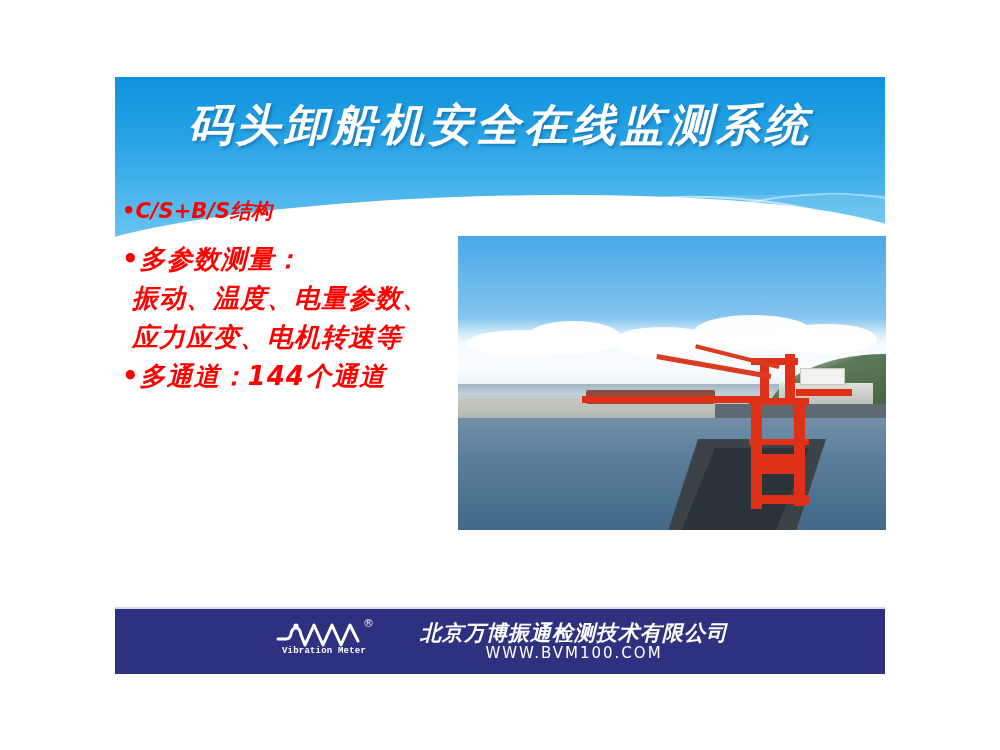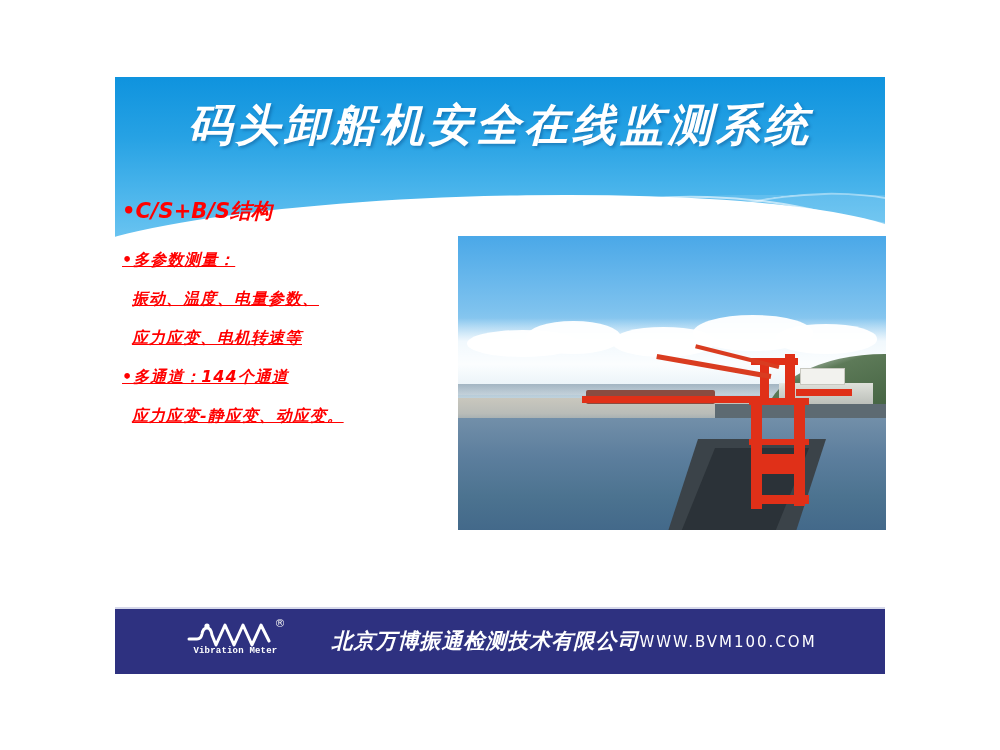--- a/index.html
+++ b/index.html
@@ -115,24 +115,23 @@
     font-weight: bold;
     font-style: italic;
     white-space: nowrap;
   }
   .blt-1 {
     font-size: 21px;
     line-height: 30px;
     letter-spacing: 0px;
   }
   .blt-2 {
-    font-size: 16px;
+    font-size: 26px;
     line-height: 39px;
     letter-spacing: 1px;
-    text-decoration: underline;
   }
   .indent-1 { padding-left: 10px; }
   .indent-2 { padding-left: 114px; }
 
   
   .photo {
     position: absolute;
     left: 458px;
     top: 236px;
     width: 428px;
@@ -288,21 +287,21 @@
   .logo-sub {
     color: #ffffff;
     font-size: 9px;
     font-weight: bold;
     letter-spacing: 0.2px;
     font-family: Liberation Mono, monospace;
     margin-top: -3px;
   }
   .footer-text {
     display: flex;
-    flex-direction: row;
+    flex-direction: column;
     align-items: center;
     line-height: 1.05;
     margin-left: 32px;
   }
   .footer-cn {
     color: #ffffff;
     font-size: 21px;
     font-weight: bold;
     font-style: italic;
     letter-spacing: 1px;
@@ -336,21 +335,20 @@
   <div class="swoosh"></div>
   <div class="swoosh2"></div>
 
   <div class="bullets">
     <div class="blt blt-1">•C/S+B/S结构</div>
     <div style="height:14px"></div>
     <div class="blt blt-2">•多参数测量：</div>
     <div class="blt blt-2 indent-1">振动、温度、电量参数、</div>
     <div class="blt blt-2 indent-1">应力应变、电机转速等</div>
     <div class="blt blt-2">•多通道：144个通道</div>
-    <div class="blt blt-2 indent-1">应力应变-静应变、动应变。</div>
   </div>
 
   <div class="photo">
     <div class="ph-sky"></div>
     <div class="ph-cloudband"></div>
     <div class="cloud" style="left:2%;top:32%;width:26%;height:9%;"></div>
     <div class="cloud" style="left:16%;top:29%;width:22%;height:11%;"></div>
     <div class="cloud" style="left:36%;top:31%;width:24%;height:10%;"></div>
     <div class="cloud" style="left:55%;top:27%;width:28%;height:12%;"></div>
     <div class="cloud" style="left:74%;top:30%;width:24%;height:10%;"></div>

